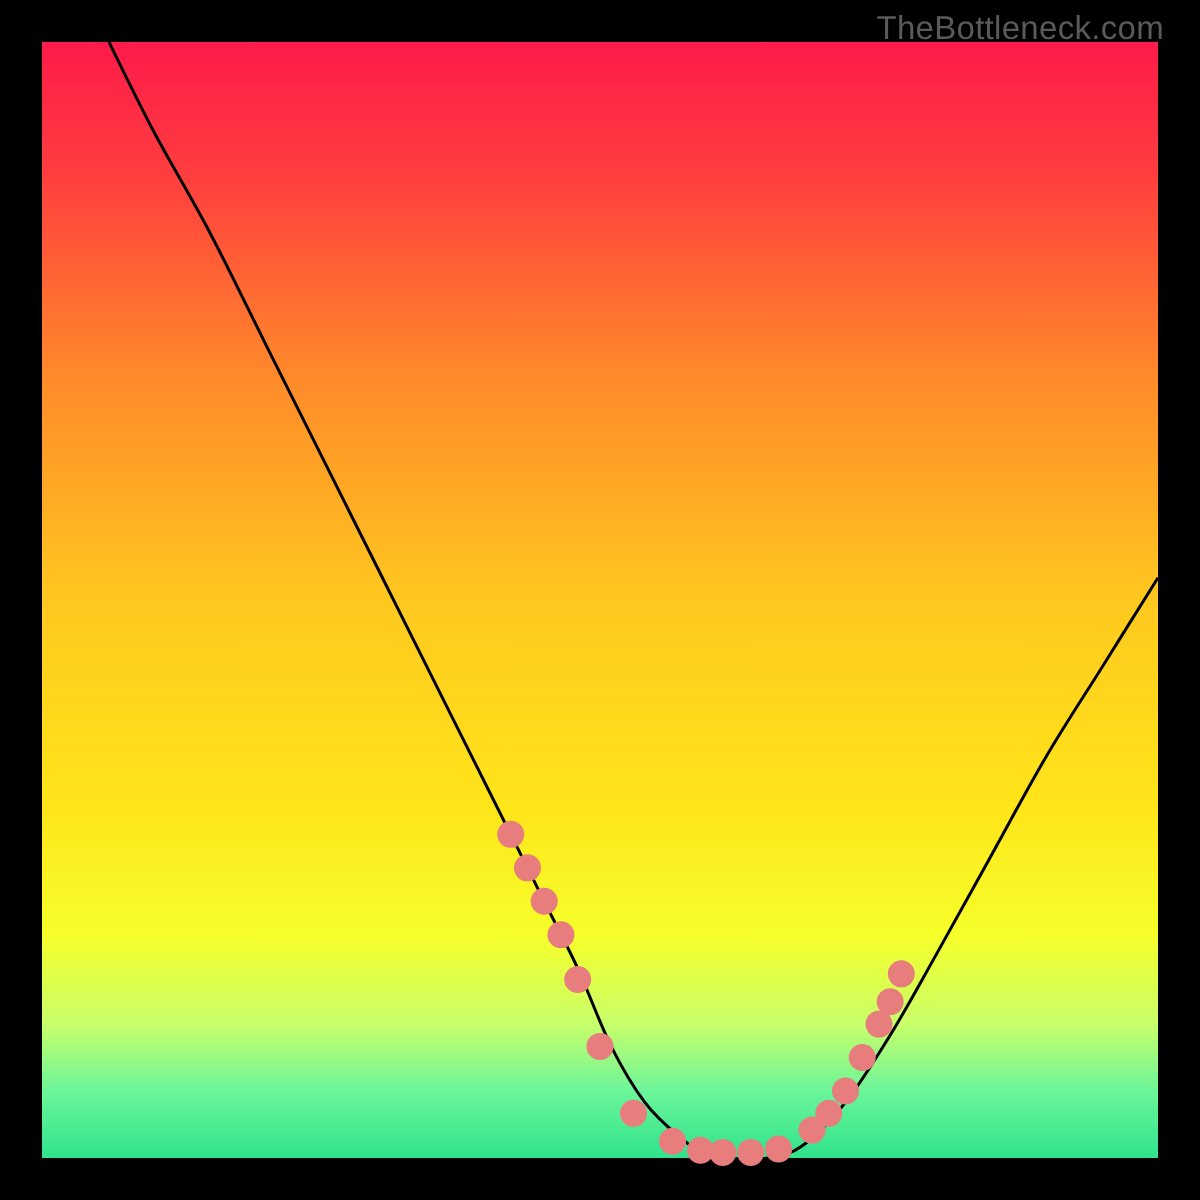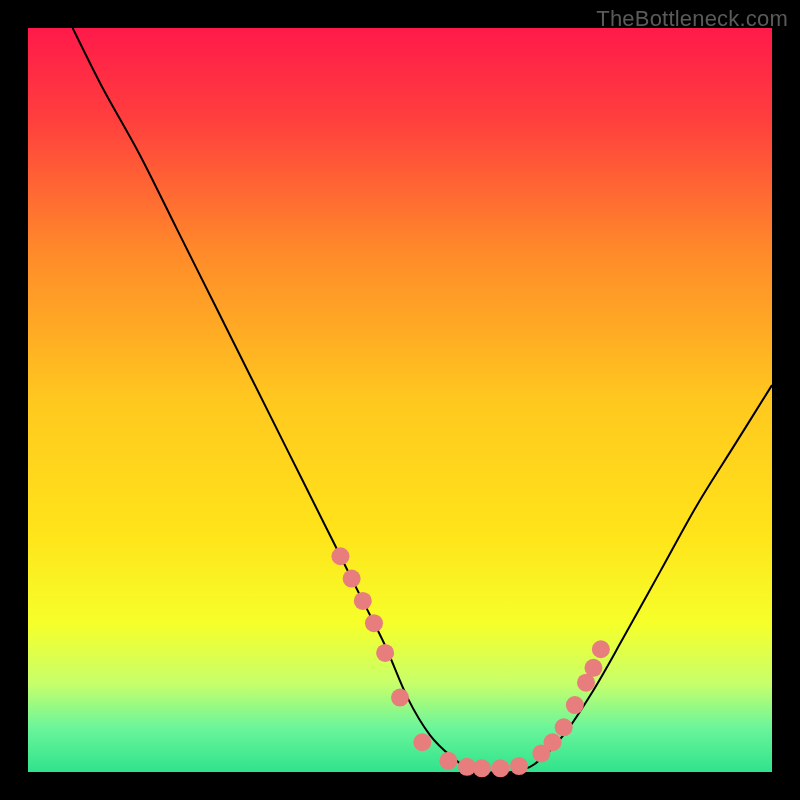--- a/index.html
+++ b/index.html
@@ -13,21 +13,21 @@
   }
   .frame {
     position: relative;
     width: 800px;
     height: 800px;
     background: #000;
   }
   .watermark {
     position: absolute;
     top: 6px;
-    right: 12px;
+    right: 24px;
     color: #5a5a5a;
     font-size: 22px;
     font-weight: 500;
     letter-spacing: 0.2px;
     z-index: 10;
   }
   svg {
     display: block;
   }
 </style>

